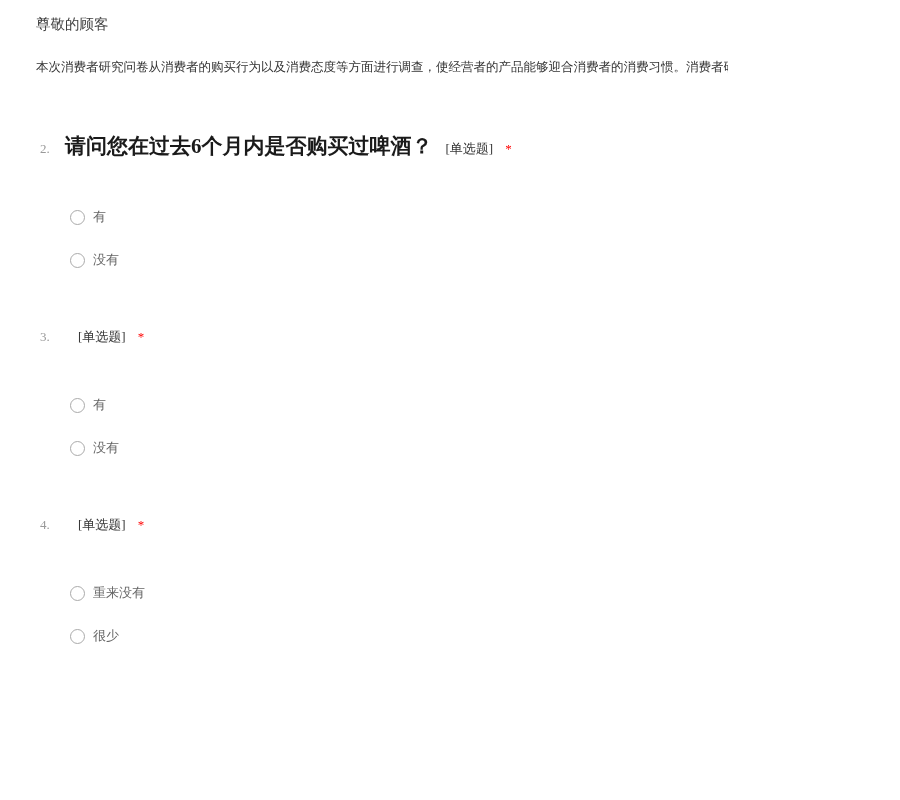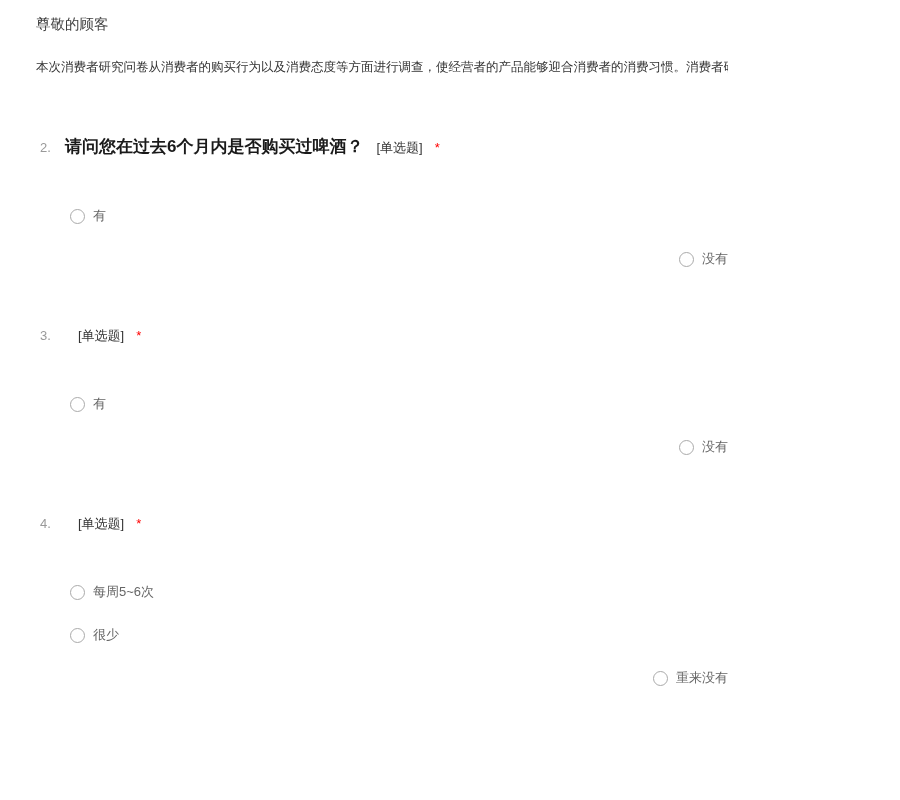--- a/index.html
+++ b/index.html
@@ -6,21 +6,21 @@
     margin: 0;
     padding: 0;
     background: #ffffff;
   }
   .page {
     position: relative;
     width: 728px;
     height: 800px;
     background: #ffffff;
     overflow: hidden;
-    font-family: Liberation Sans, sans-serif;
+    font-family: Liberation Serif, serif;
   }
   .title {
     position: absolute;
     left: 36px;
     top: 14px;
     font-size: 14.5px;
     line-height: 20px;
     color: #404040;
   }
   .intro {
@@ -50,21 +50,21 @@
     margin-bottom: 52px;
     white-space: nowrap;
   }
   .q-num {
     font-size: 13px;
     color: #999999;
     width: 25px;
     flex: 0 0 25px;
   }
   .q-text {
-    font-size: 17px;
+    font-size: 21px;
     font-weight: bold;
     color: #1a1a1a;
   }
   .q-type {
     font-size: 13px;
     color: #333333;
     margin-left: 13px;
   }
   .q-star {
     font-size: 13px;
@@ -74,21 +74,20 @@
   .option {
     display: flex;
     align-items: center;
     height: 14px;
     margin-bottom: 29px;
     margin-left: 30px;
     cursor: pointer;
   }
   .option:last-child {
     margin-bottom: 0;
-    justify-content: flex-end;
   }
   .radio {
     flex: 0 0 13px;
     width: 13px;
     height: 13px;
     border: 1px solid #aaaaaa;
     border-radius: 50%;
     background: #ffffff;
     box-sizing: content-box;
   }
@@ -146,31 +145,27 @@
   </div>
 
   <div class="question">
     <div class="q-head">
       <span class="q-num">4.</span>
       <span class="q-type">[单选题]</span>
       <span class="q-star">*</span>
     </div>
     <div class="q-options">
 
-  <div class="option">
-    <span class="radio"></span>
-    <span class="opt-label">每周5~6次</span>
-  </div>
 
 
   <div class="option">
     <span class="radio"></span>
-    <span class="opt-label">很少</span>
+    <span class="opt-label">重来没有</span>
   </div>
 
   <div class="option">
     <span class="radio"></span>
-    <span class="opt-label">重来没有</span>
+    <span class="opt-label">很少</span>
   </div>
 </div>
   </div>
 </div>
 </div>
 
 </body></html>

